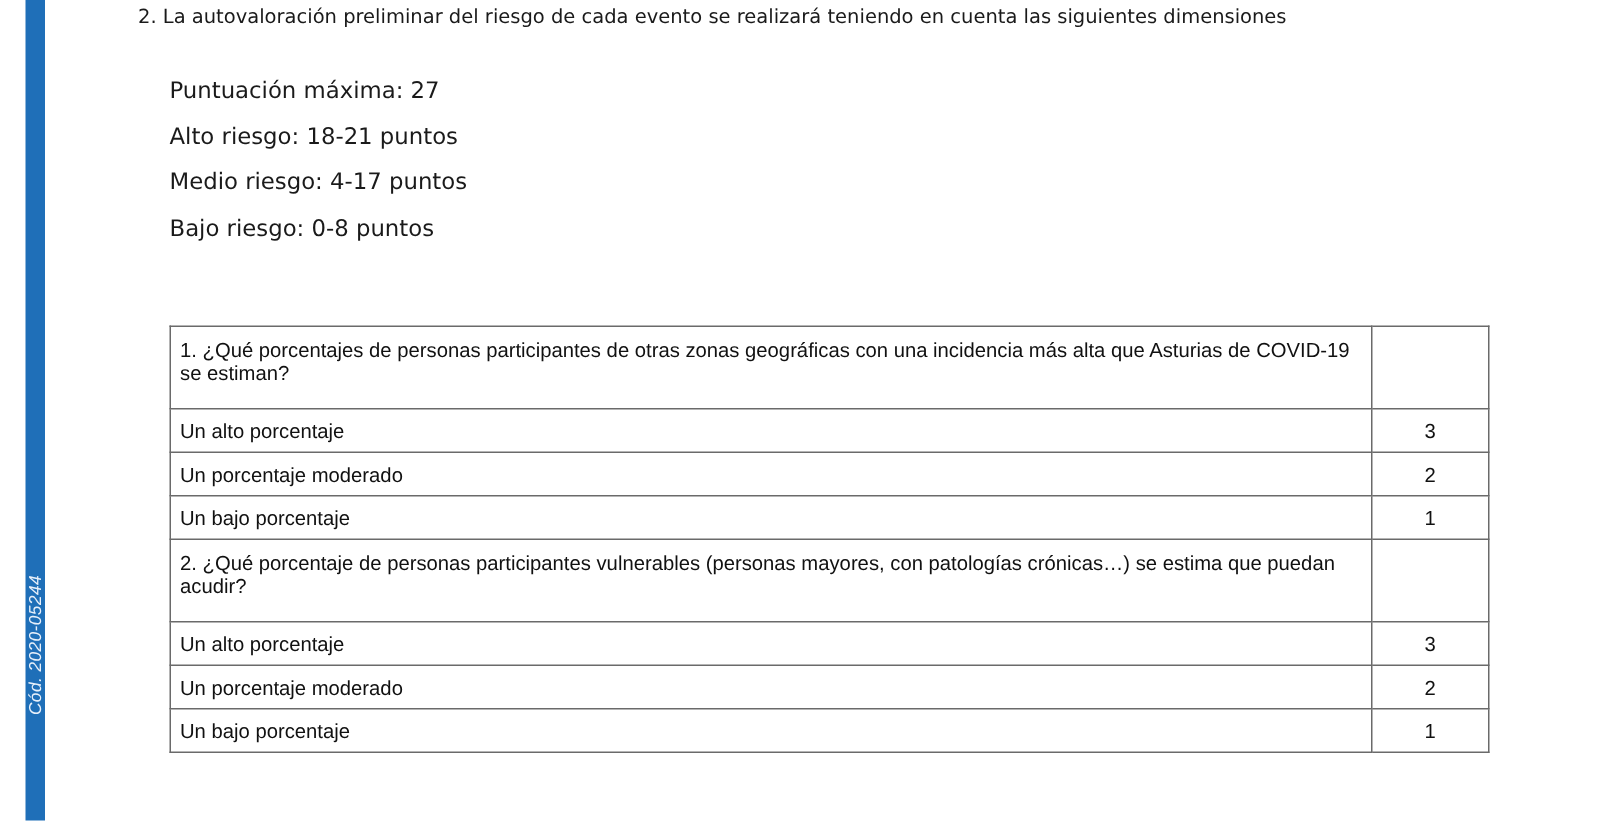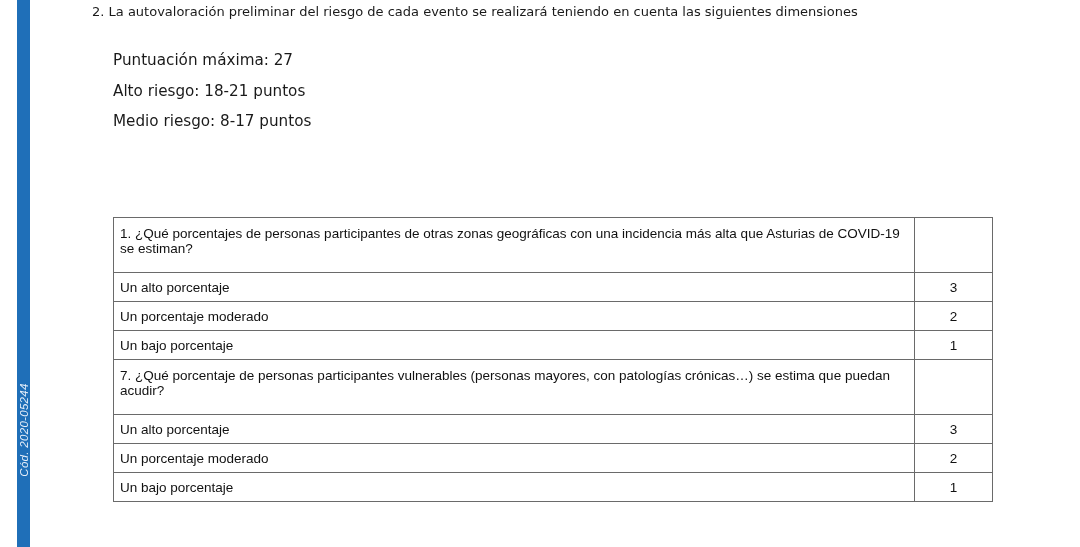--- a/index.html
+++ b/index.html
@@ -52,21 +52,22 @@
   <span>Cód. 2020-05244</span>
 </div>
 
 <p class="intro">
   <span class="indent"></span><span>2. La autovaloración preliminar del riesgo de cada evento se realizará teniendo en cuenta las siguientes dimensiones</span><br>
 </p>
 
 <ul class="scores">
   <li>Puntuación máxima: 27</li>
   <li>Alto riesgo: 18-21 puntos</li>
-  <li>Medio riesgo: 8-17 puntos</li>
+  <li>Medio riesgo: 4-17 puntos</li>
+  <li>Bajo riesgo: 0-8 puntos</li>
 </ul>
 
 <table class="risk">
   <tbody>
     <tr>
       <td class="label q">1. ¿Qué porcentajes de personas participantes de otras zonas geográficas con una  incidencia más alta que Asturias de COVID-19  se estiman?</td>
       <td class="score"></td>
     </tr>
     <tr class="opt">
       <td class="label">Un alto porcentaje</td>
@@ -74,21 +75,21 @@
     </tr>
     <tr class="opt">
       <td class="label">Un porcentaje moderado</td>
       <td class="score">2</td>
     </tr>
     <tr class="opt">
       <td class="label">Un bajo porcentaje</td>
       <td class="score">1</td>
     </tr>
     <tr>
-      <td class="label q">7. ¿Qué porcentaje de personas participantes vulnerables (personas mayores, con patologías crónicas…) se estima que puedan acudir?</td>
+      <td class="label q">2. ¿Qué porcentaje de personas participantes vulnerables (personas mayores, con patologías crónicas…) se estima que puedan acudir?</td>
       <td class="score"></td>
     </tr>
     <tr class="opt">
       <td class="label">Un alto porcentaje</td>
       <td class="score">3</td>
     </tr>
     <tr class="opt">
       <td class="label">Un porcentaje moderado</td>
       <td class="score">2</td>
     </tr>

